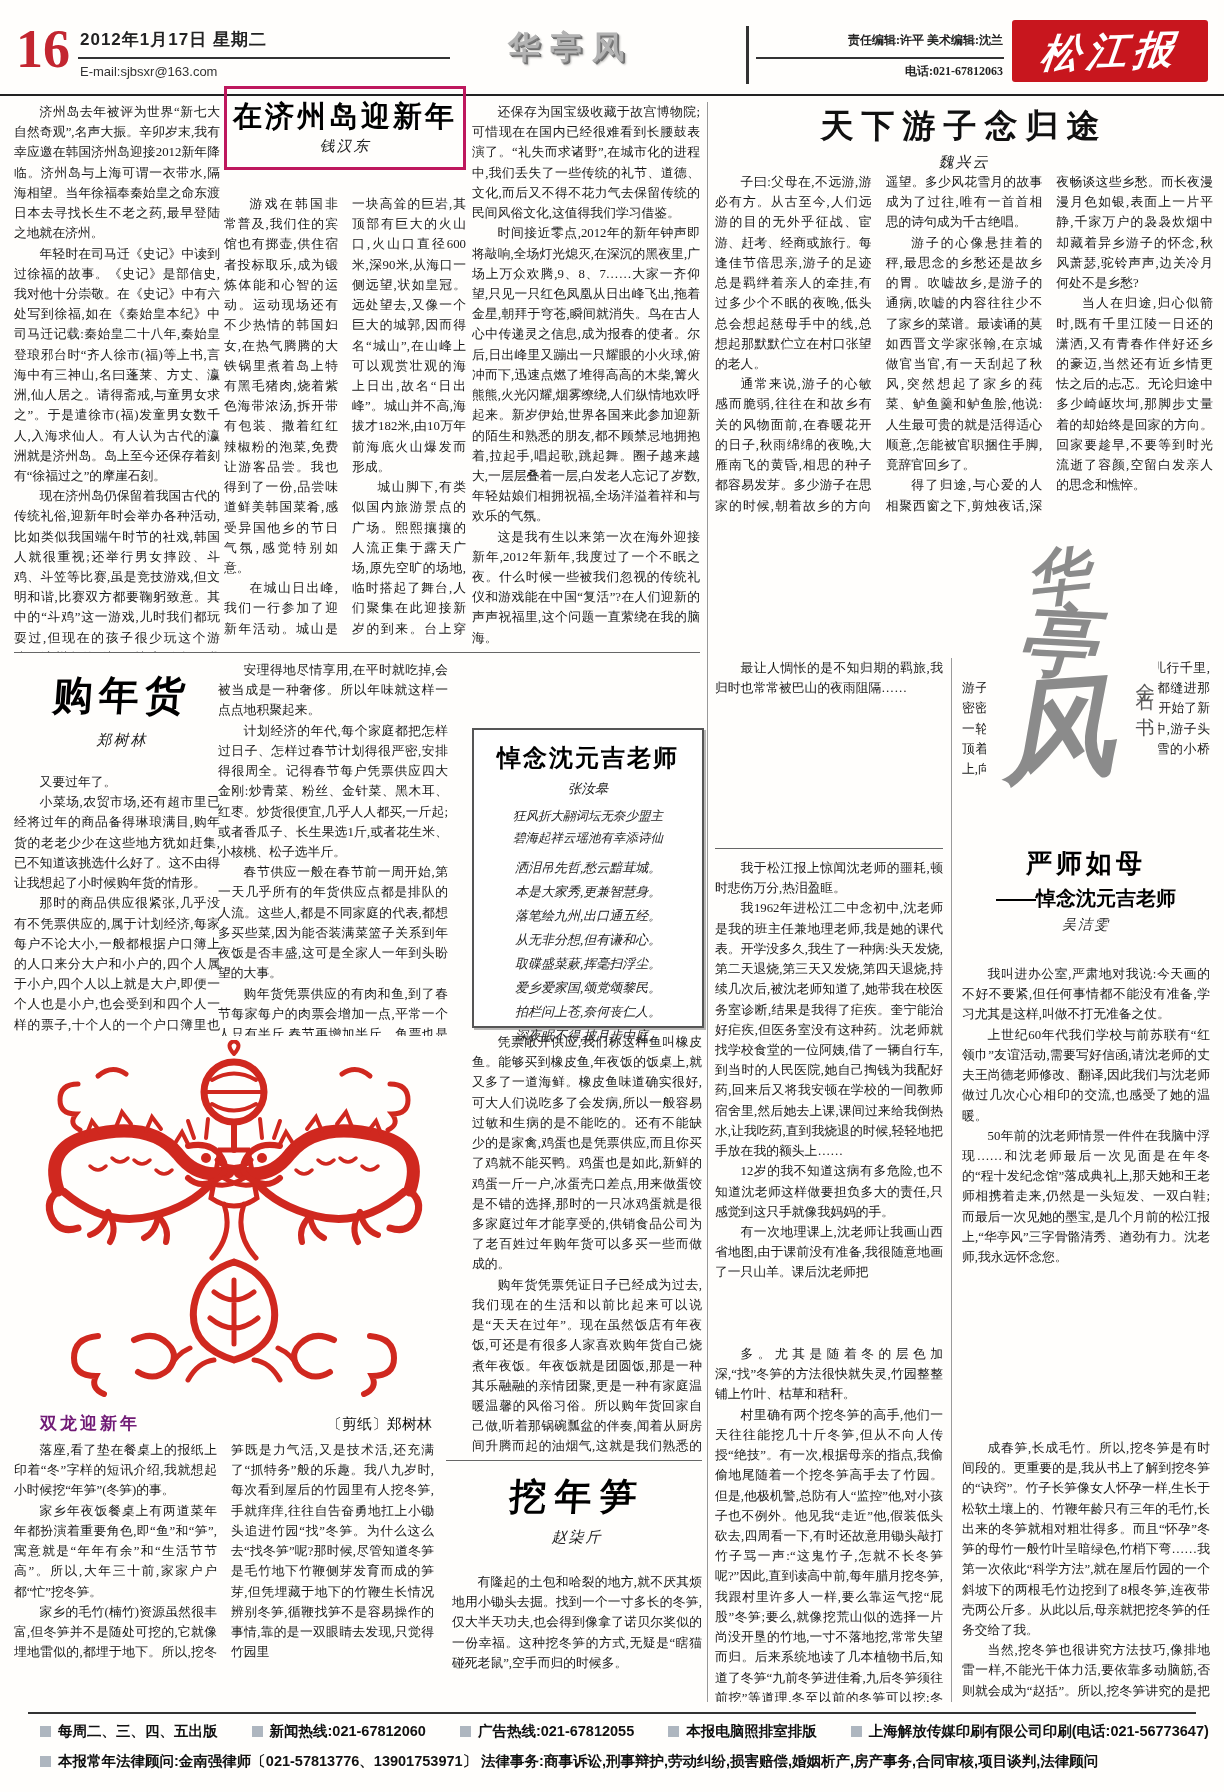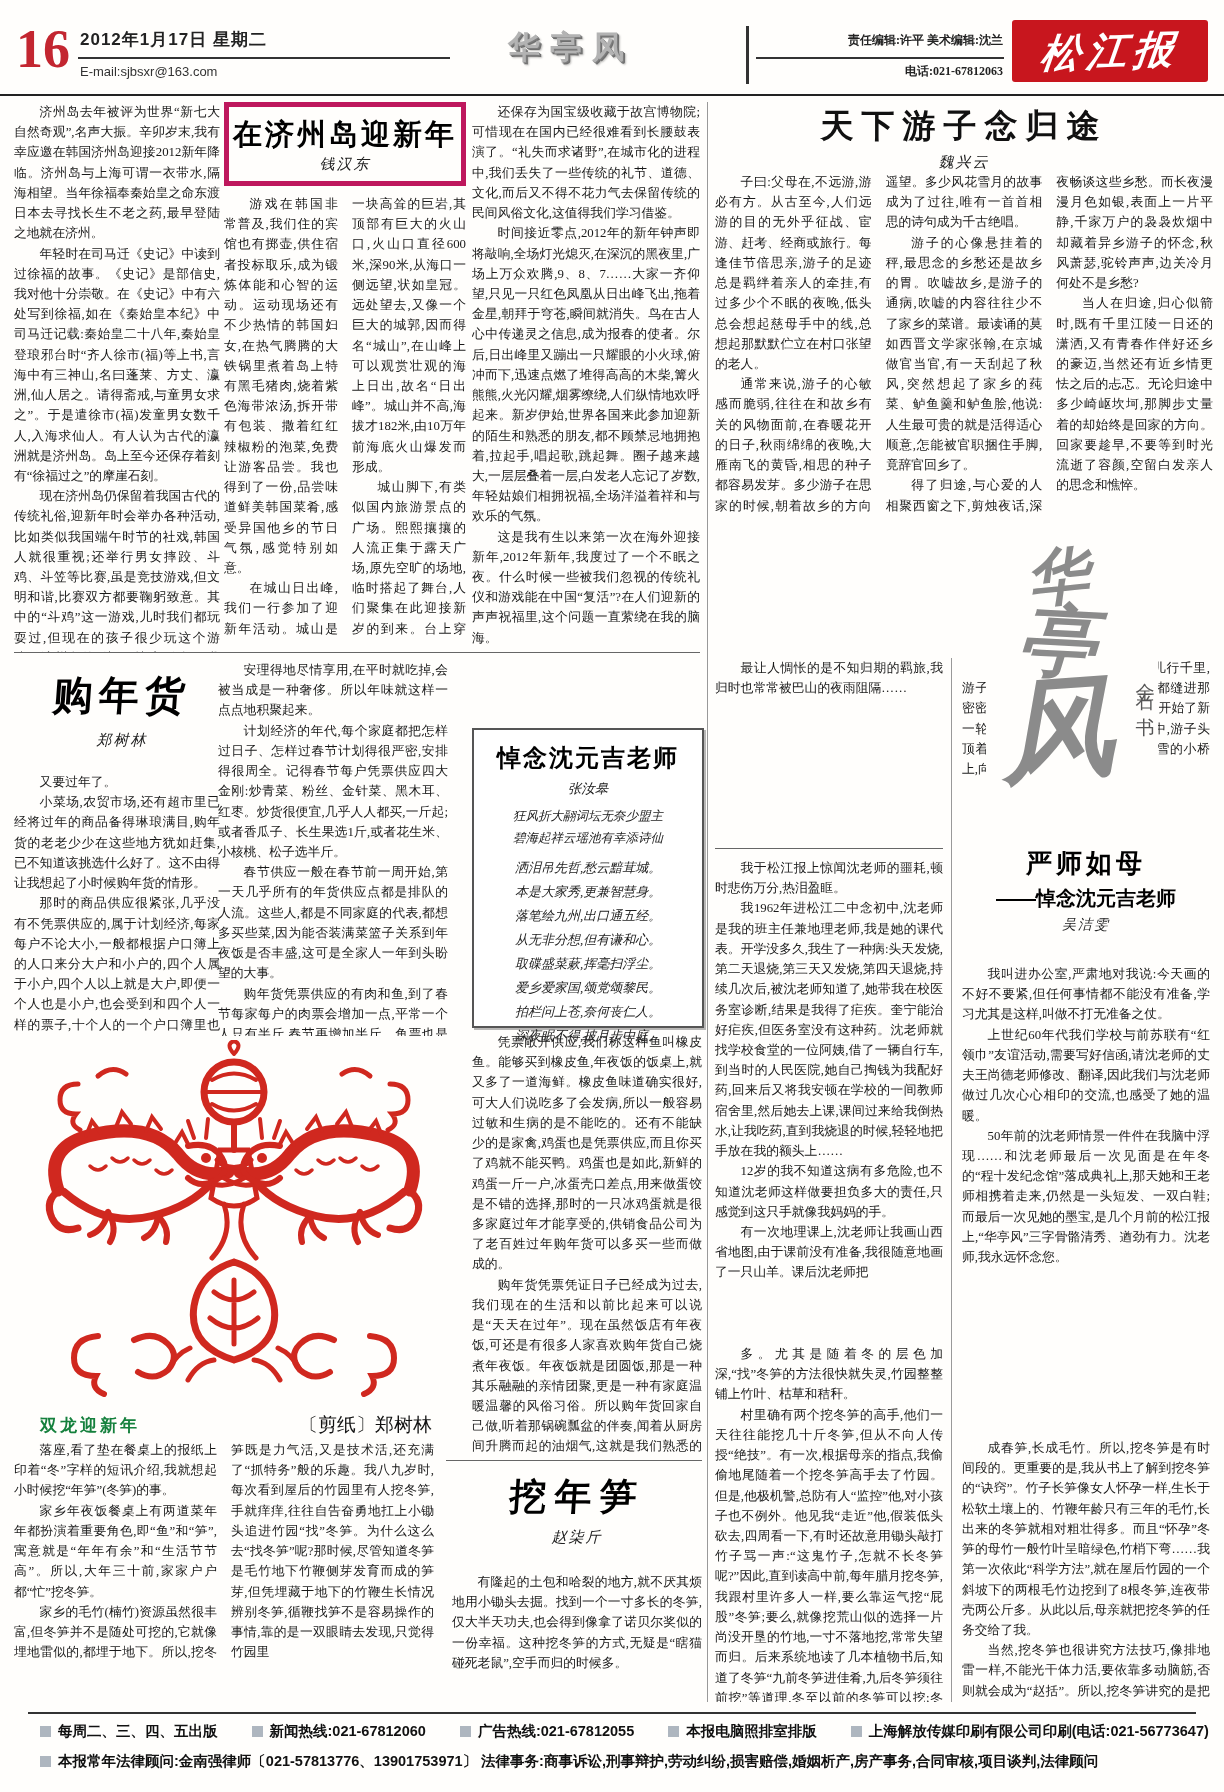--- a/index.html
+++ b/index.html
@@ -36,22 +36,22 @@
   .poem-title{font-family:"Liberation Sans",sans-serif;font-weight:900;font-size:24px;letter-spacing:2px;text-align:center;color:#000;}
   .poem-byline{text-align:center;font-size:13.5px;font-style:italic;margin:6px 0 8px;}
   .couplet-line{margin:0;text-align:center;font-size:12.5px;font-style:italic;line-height:1.75;color:#222;}
   .verse-line{margin:0;text-align:center;font-size:13px;line-height:1.85;color:#222;font-style:italic;}
   
   .calli{position:absolute;background:#fffefc;display:flex;flex-direction:row;}
   .calli-main{display:flex;flex-direction:column;align-items:center;line-height:.92;
       font-family:"DejaVu Serif",serif;font-style:italic;font-weight:700;color:#8b8b8b;}
   .calli-sig{writing-mode:vertical-rl;font-size:19px;color:#555;margin-left:4px;margin-top:120px;letter-spacing:10px;}
   
-  .cap-left{font-weight:900;font-size:17px;letter-spacing:3px;color:#15803d;}
-  .cap-right{font-size:19px;color:#111;}
+  .cap-left{font-weight:900;font-size:17px;letter-spacing:3px;color:#701a75;}
+  .cap-right{font-size:15px;color:#111;}
   
   .footrow{position:absolute;display:flex;align-items:center;font-family:"Liberation Sans",sans-serif;
       font-weight:700;font-size:14.5px;color:#111;white-space:nowrap;}
   .footer-item{margin:0 34px 0 0;}
   .footer-item::before,.foot-sq::before{content:"";display:inline-block;width:11px;height:11px;background:#aeb6bf;margin-right:7px;vertical-align:-1px;}
 </style>
 </head>
 <body>
 
 <div id="page">
@@ -75,21 +75,21 @@
 
   <div class="vrule" style="left:707px;top:102px;height:1600px;"></div>
   <div class="vrule" style="left:951px;top:658px;height:1044px;"></div>
 
   <div class="col" style="left:14px;top:102px;width:206px;height:550px;">
       <p>济州岛去年被评为世界“新七大自然奇观”,名声大振。辛卯岁末,我有幸应邀在韩国济州岛迎接2012新年降临。济州岛与上海可谓一衣带水,隔海相望。当年徐福奉秦始皇之命东渡日本去寻找长生不老之药,最早登陆之地就在济州。</p>
       <p>年轻时在司马迁《史记》中读到过徐福的故事。《史记》是部信史,我对他十分崇敬。在《史记》中有六处写到徐福,如在《秦始皇本纪》中司马迁记载:秦始皇二十八年,秦始皇登琅邪台时“齐人徐市(福)等上书,言海中有三神山,名曰蓬莱、方丈、瀛洲,仙人居之。请得斋戒,与童男女求之”。于是遣徐市(福)发童男女数千人,入海求仙人。有人认为古代的瀛洲就是济州岛。岛上至今还保存着刻有“徐福过之”的摩崖石刻。</p>
       <p>现在济州岛仍保留着我国古代的传统礼俗,迎新年时会举办各种活动,比如类似我国端午时节的社戏,韩国人就很重视;还举行男女摔跤、斗鸡、斗笠等比赛,虽是竞技游戏,但文明和谐,比赛双方都要鞠躬致意。其中的“斗鸡”这一游戏,儿时我们都玩耍过,但现在的孩子很少玩这个游戏。济州岛的“斗鸡”比赛,唤起了我们童年的美好记忆。这里还进行一种“掷壶”的游戏,“掷壶”也叫投壶,这是古代士大夫宴饮时做的一种投掷游戏,在战国时非常时兴。投掷</p>
     </div>
 
-  <div class="abs" style="left:224px;top:102px;width:242px;height:84px;border:5px solid #be185d;box-sizing:border-box;padding-top:8px;">
+  <div class="abs" style="left:224px;top:86px;width:242px;height:84px;border:3px solid #be185d;box-sizing:border-box;padding-top:8px;">
     <div class="head-jeju">在济州岛迎新年</div>
     <div class="byline">钱汉东</div>
   </div>
   <div class="col cols2" style="left:224px;top:194px;width:242px;height:458px;">
       <p>游戏在韩国非常普及,我们住的宾馆也有掷壶,供住宿者投标取乐,成为锻炼体能和心智的运动。运动现场还有不少热情的韩国妇女,在热气腾腾的大铁锅里煮着岛上特有黑毛猪肉,烧着紫色海带浓汤,拆开带有包装、撒着红红辣椒粉的泡菜,免费让游客品尝。我也得到了一份,品尝味道鲜美韩国菜肴,感受异国他乡的节日气氛,感觉特别如意。</p>
       <p>在城山日出峰,我们一行参加了迎新年活动。城山是一块高耸的巨岩,其顶部有巨大的火山口,火山口直径600米,深90米,从海口一侧远望,状如皇冠。远处望去,又像一个巨大的城郭,因而得名“城山”,在山峰上可以观赏壮观的海上日出,故名“日出峰”。城山并不高,海拔才182米,由10万年前海底火山爆发而形成。</p>
       <p>城山脚下,有类似国内旅游景点的广场。熙熙攘攘的人流正集于露天广场,原先空旷的场地,临时搭起了舞台,人们聚集在此迎接新岁的到来。台上穿着艳丽的民族服饰的韩国艺人,正在载歌载舞,他们打着长长的腰鼓,优雅地跳着巫戏,祈福国泰民安。这种打击乐器腰鼓,早在我国五千年前的马家窑文化中已有发现,唐代鲁山窑蓝釉腰鼓</p>
     </div>
   <div class="col" style="left:472px;top:102px;width:228px;height:550px;">
       <p>还保存为国宝级收藏于故宫博物院;可惜现在在国内已经很难看到长腰鼓表演了。“礼失而求诸野”,在城市化的进程中,我们丢失了一些传统的礼节、道德、文化,而后又不得不花力气去保留传统的民间风俗文化,这值得我们学习借鉴。</p>

